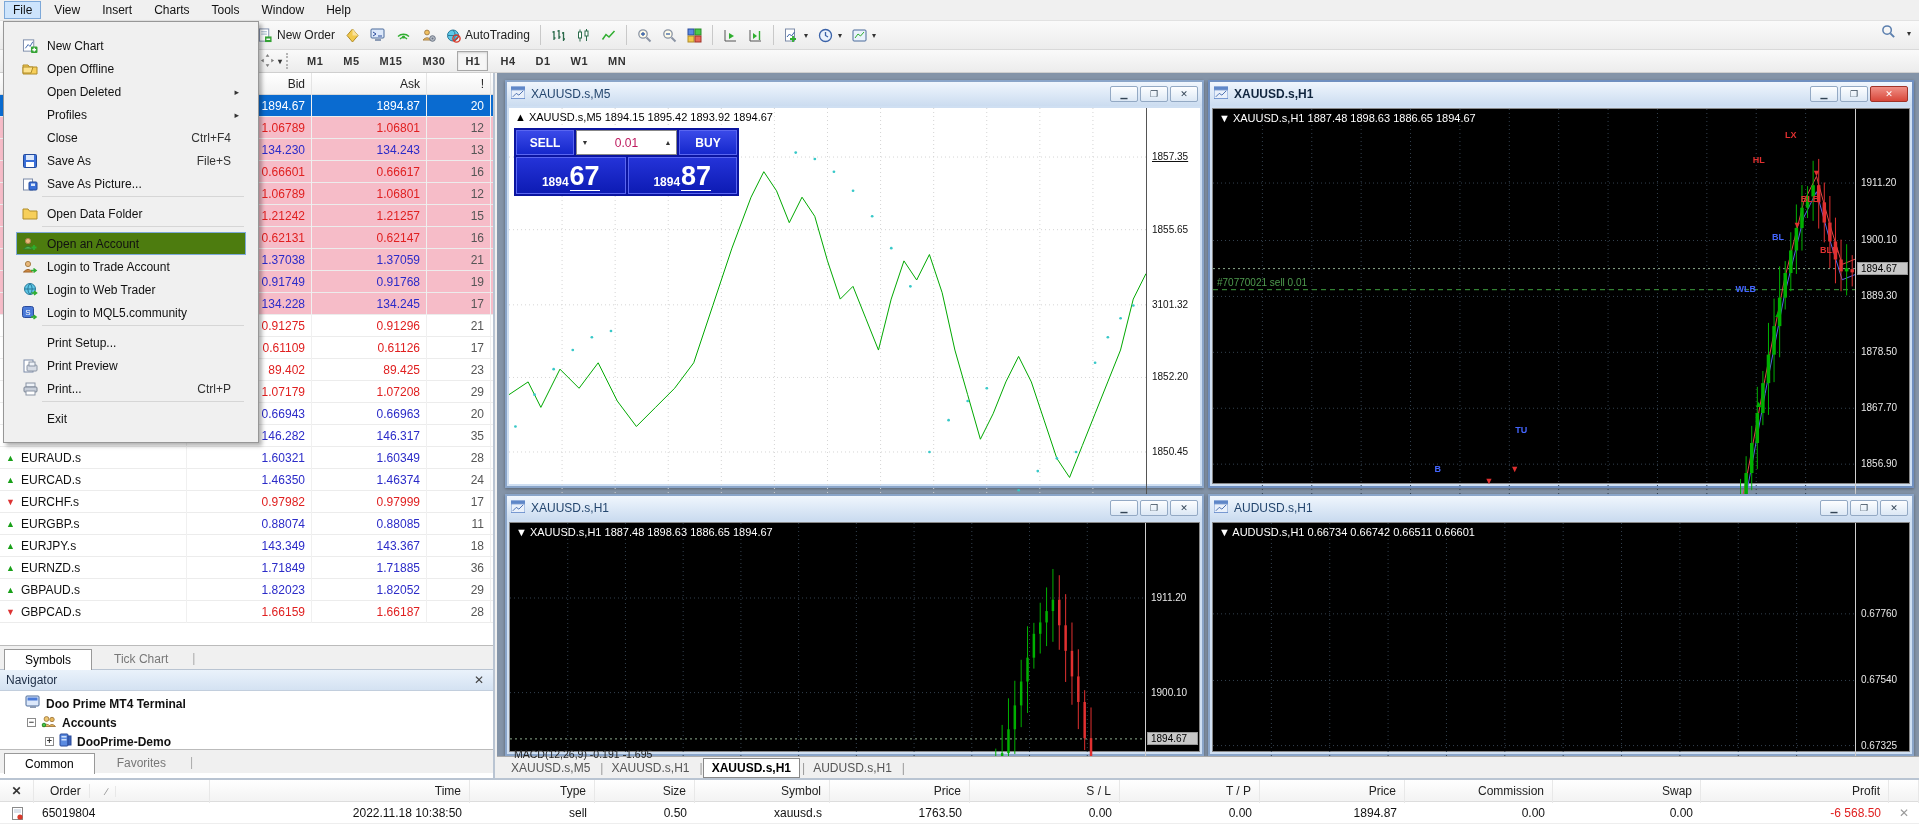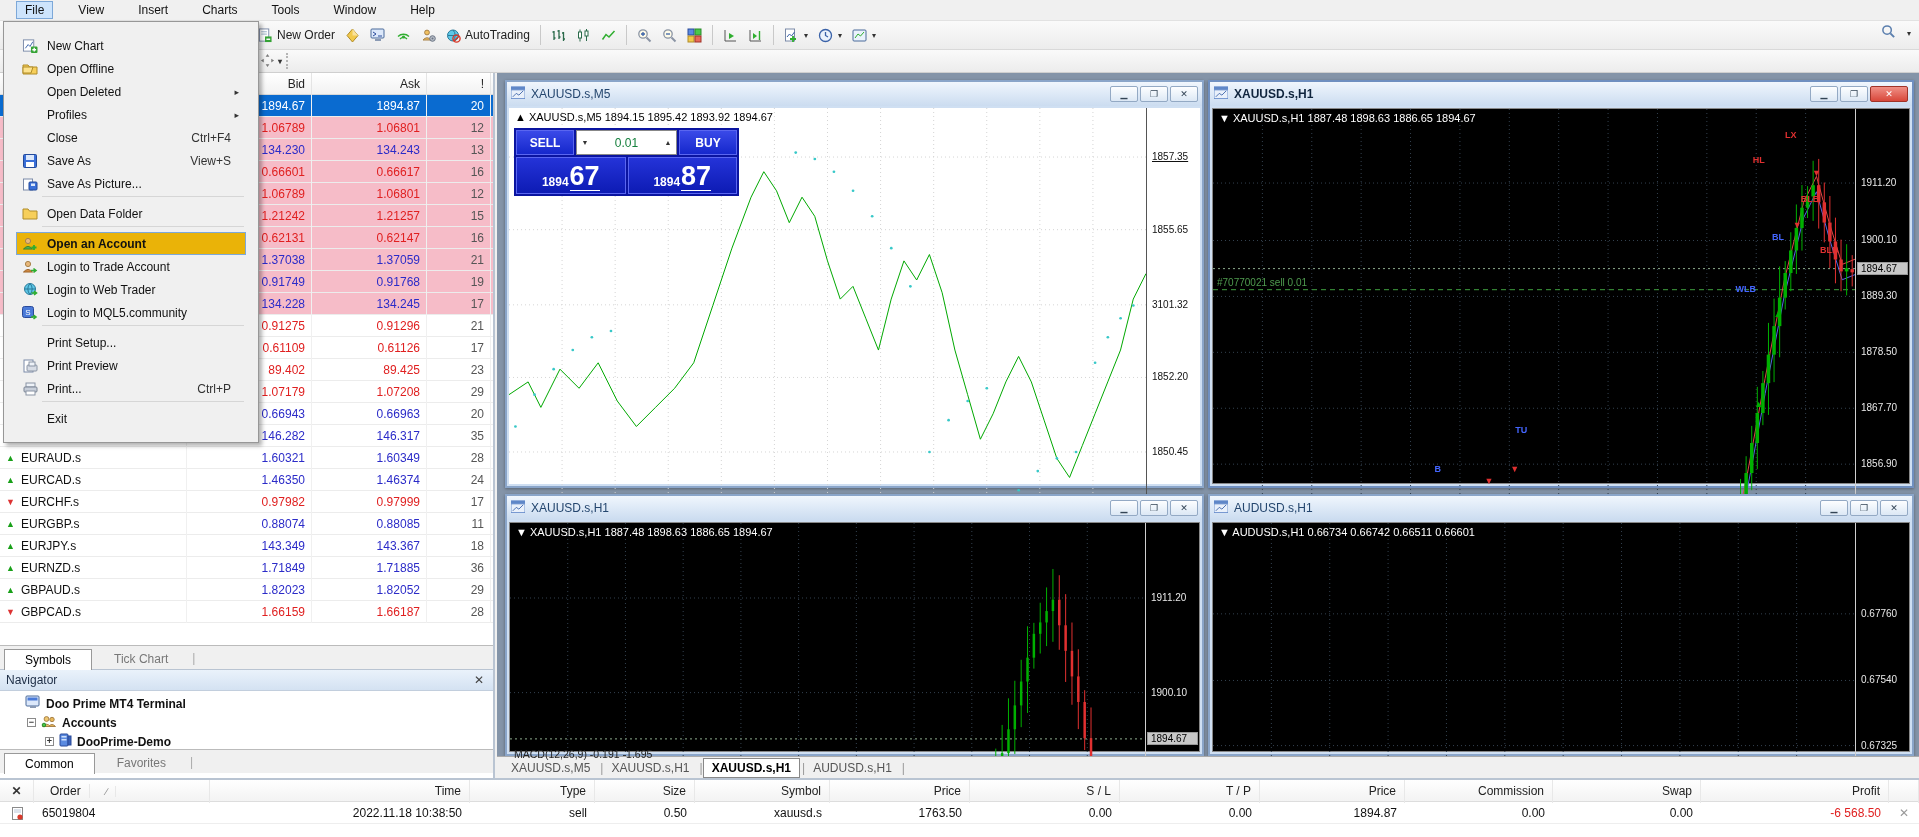--- a/index.html
+++ b/index.html
@@ -1,21 +1,21 @@
 <!DOCTYPE html>
 <html><head>
 <meta charset="utf-8">
 <style>
   * { margin:0; padding:0; box-sizing:border-box; }
   html,body { width:1919px; height:837px; overflow:hidden; font-family:"Liberation Sans", sans-serif; background:#f0f0f0; }
   #app { position:relative; width:1919px; height:837px; background:#f0f0f0; }
 
   
   .menubar { position:absolute; left:0; top:0; width:100%; height:21px; background:#f0f0f0; border-bottom:1px solid #e2e2e2; display:flex; align-items:center; font-size:12px; color:#111; z-index:10;}
-  .menubar .mitem { padding:2px 9px; margin:1px 0 1px 16px; cursor:default; }
+  .menubar .mitem { padding:2px 9px; margin:1px 0 1px 4px; cursor:default; }
   .menubar .mitem.active { background:#cde4fc; border:1px solid #7da8d8; padding:1px 8px; }
 
   
   .toolbar { position:absolute; left:0; top:21px; width:100%; height:29px; background:linear-gradient(#fafafa,#ececec); border-bottom:1px solid #d9d9d9; display:flex; align-items:center; font-size:12px; color:#222; }
   .tbtn { display:flex; align-items:center; gap:4px; padding:3px 4px; margin:16px 1px; border-radius:2px; }
   .tbtn svg { display:block; }
   .tsep { width:1px; height:20px; background:#c9c9c9; margin:0 5px; }
   .tcaret { font-size:8px; color:#333; margin-left:1px; }
   .toolbar-right { position:absolute; right:8px; top:3px; display:flex; align-items:center; gap:10px; }
 
@@ -86,21 +86,21 @@
   .taxis span { position:absolute; top:3px; white-space:nowrap; }
   .pane.sub { border-top:1px solid #707070; }
   .indlabel { position:absolute; left:5px; top:2px; font-size:10.5px; color:#222; z-index:3; }
 
   
   .twidget { position:absolute; left:5px; top:20px; width:225px; z-index:4; background:#0a14a0; padding:2px; }
   .twtop { display:flex; height:25px; gap:2px; }
   .twbtn { width:58px; background:linear-gradient(#3a4ae8,#1527cc); color:#fff; font-size:12px; font-weight:bold; text-align:center; line-height:25px; border:1px solid #5a66f0; }
   .twspin { flex:1; background:#fff; border:1px solid #888; display:flex; align-items:center; }
   .twspin .sb { width:16px; text-align:center; font-size:7px; color:#333; }
-  .twspin .val { flex:1; text-align:center; font-size:12px; color:#15803d; }
+  .twspin .val { flex:1; text-align:center; font-size:12px; color:#be185d; }
   .twbig { display:flex; gap:2px; margin-top:2px; }
   .twpanel { flex:1; background:linear-gradient(#2433d8,#0d1bb4); border:1px solid #5a66f0; color:#fff; height:37px; display:flex; align-items:flex-end; justify-content:center; padding-bottom:2px; }
   .twpanel .small { font-size:12px; font-weight:bold; margin-right:1px; margin-bottom:2px; }
   .twpanel .big { font-size:27px; font-weight:bold; line-height:27px; border-bottom:1px solid #fff; }
 
   
   .charttabs { position:absolute; left:0; bottom:0; width:100%; height:22px; background:#f0f0f0; border-top:1px solid #aaa; display:flex; align-items:center; font-size:12px; color:#555; padding-left:6px; }
   .ctab { padding:2px 8px; margin-right:2px; }
   .ctab.active { background:#fff; border:1px solid #888; color:#000; font-weight:bold; }
   .ctab-sep { color:#999; }
@@ -119,21 +119,21 @@
   .sortmark { color:#888; font-size:10px; margin-left:8px; }
   .trm-partial { height:15px; border-bottom:none; overflow:hidden; background:#fff; }
 
   
   .filemenu { position:absolute; left:3px; top:21px; width:256px; background:#f0f0f0; border:1px solid #979797; box-shadow:3px 3px 4px rgba(0,0,0,.3); z-index:50; padding:12px; font-size:12px; color:#111; }
   .mi { display:flex; align-items:center; height:23px; padding:0 4px 0 2px; border:1px solid transparent; }
   .mi .mic { width:22px; height:16px; display:flex; align-items:center; justify-content:center; }
   .mi .lbl { flex:1; padding-left:6px; }
   .mi .sc { color:#333; padding-right:8px; }
   .mi .subarr { font-size:9px; color:#333; padding-right:2px; }
-  .mi.hl { background:#eab308; border:1px solid #7da8d8;font-weight:bold; }
+  .mi.hl { background:#4d7c0f; border:1px solid #7da8d8; }
   .mi.sep { height:5px; padding:0; margin:1px 2px 1px 26px; border:none; border-top:1px solid #d6d6d6; }
 </style>
 </head>
 <body>
 
 <div id="app">
 
   <div class="menubar">
 
   <div class="mitem active">File</div>
@@ -295,20 +295,32 @@
     </div>
   </div>
 
   <div class="periodbar">
     <div style="width:258px;"></div>
     <span style="margin:0 2px;"><svg width="15" height="15" viewBox="0 0 16 16">
           <path d="M8 1 L10 4 L6 4 Z M8 15 L6 12 L10 12 Z M1 8 L4 6 L4 10 Z M15 8 L12 10 L12 6 Z" fill="#7a7a7a"></path>
         </svg></span>
     <span class="tcaret">▾</span>
     <span class="grip"></span>
+    <div style="display:flex;">
+
+    <div class="pbtn">M1</div>
+        <div class="pbtn">M5</div>
+        <div class="pbtn">M15</div>
+        <div class="pbtn">M30</div>
+        <div class="pbtn active">H1</div>
+        <div class="pbtn">H4</div>
+        <div class="pbtn">D1</div>
+        <div class="pbtn">W1</div>
+        <div class="pbtn">MN</div>
+      </div>
   </div>
 
   <div class="leftcol">
     <div class="mw-head">
       <span>Symbol</span>
       <span class="r">Bid</span>
       <span class="r">Ask</span>
       <span class="r">!</span>
     </div>
     <div class="mw-rows">
@@ -1878,21 +1890,21 @@
 
       <div class="mi">
         <span class="mic">
           <svg width="14" height="14" viewBox="0 0 14 14">
             <rect x="0.5" y="0.5" width="13" height="13" rx="1" fill="#3a6fd8" stroke="#234a9a"></rect>
             <rect x="3" y="1" width="8" height="5" fill="#dce8fa"></rect>
             <rect x="3" y="8" width="8" height="5" fill="#fff"></rect>
           </svg>
         </span>
         <span class="lbl">Save As</span>
-        <span class="sc">View+S</span>
+        <span class="sc">File+S</span>
         <span class="subarr"></span>
       </div>
 
       <div class="mi">
         <span class="mic">
           <svg width="15" height="14" viewBox="0 0 15 14">
             <rect x="0.5" y="2" width="9" height="11" fill="#fff" stroke="#7a8aa8"></rect>
             <rect x="6" y="5" width="8" height="8" rx="1" fill="#3a6fd8" stroke="#234a9a"></rect>
             <rect x="8" y="6.5" width="4" height="2.5" fill="#dce8fa"></rect>
           </svg>

